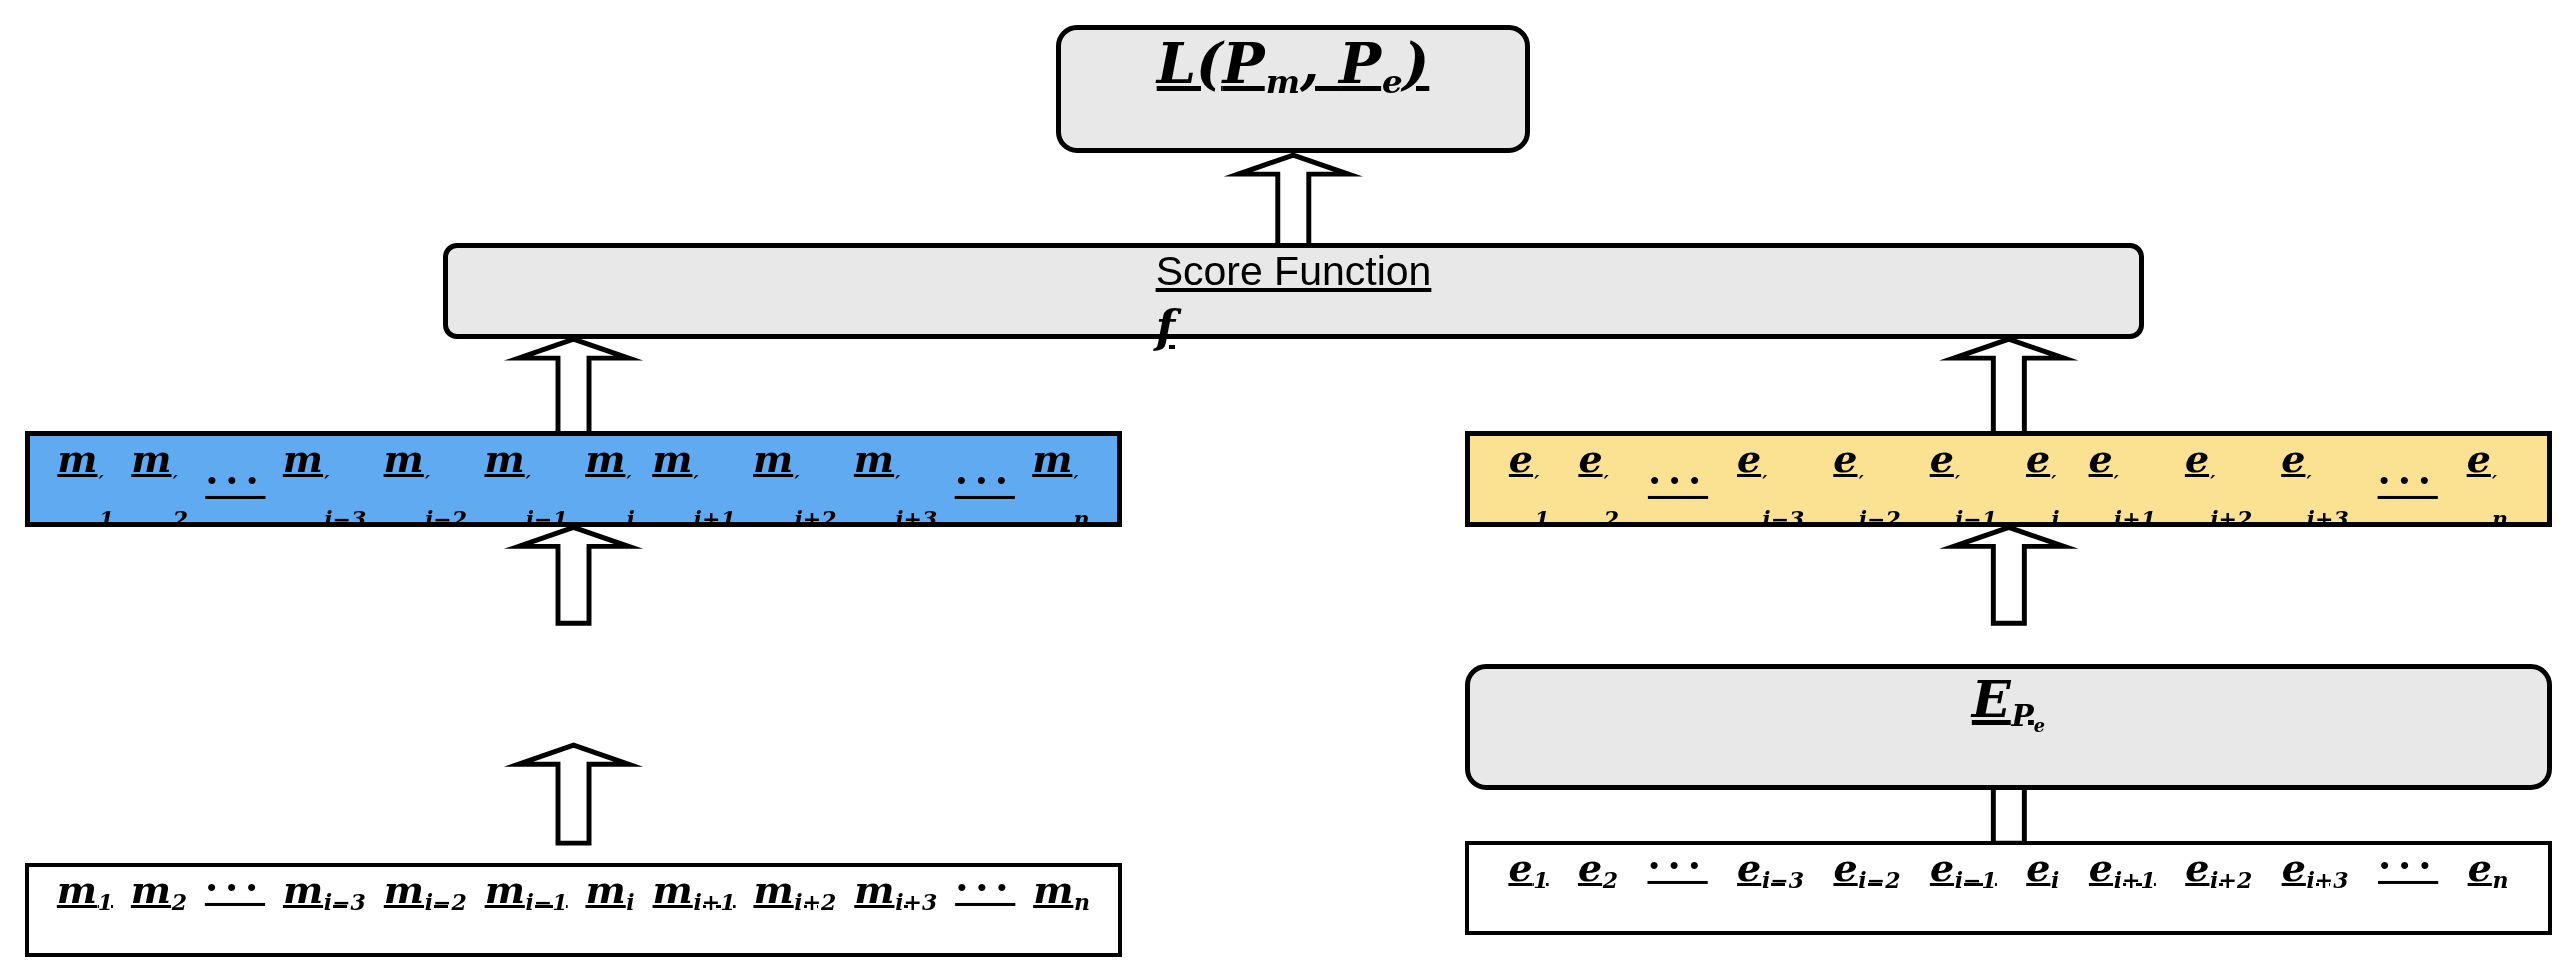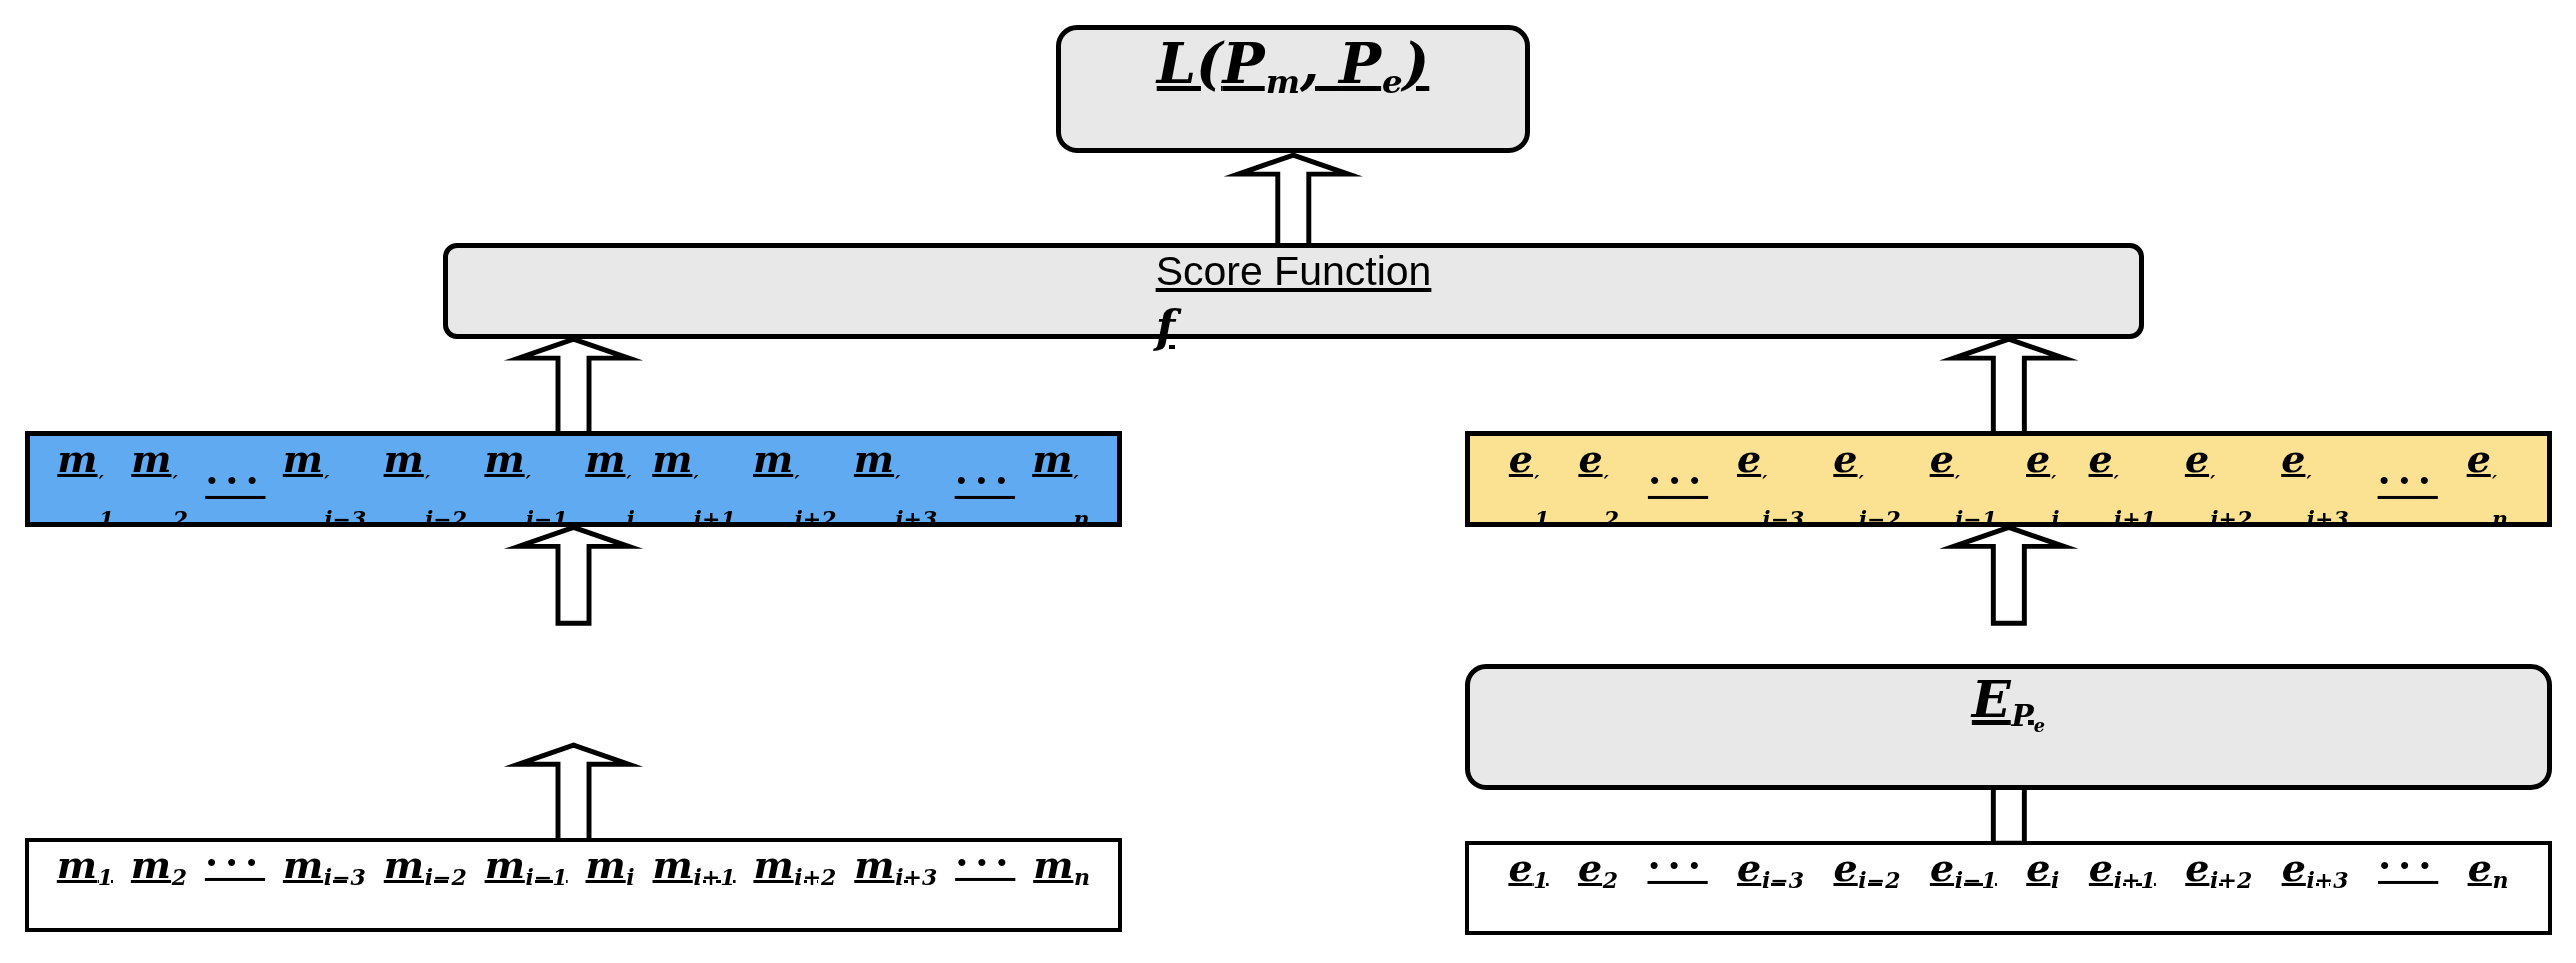--- a/index.html
+++ b/index.html
@@ -38,21 +38,21 @@
   }
   .rounded   { border-radius: 21px; }
   .rounded-s { border-radius: 14px; }
 
   #loss-box  { left: 1056px; top: 25.4px;   width: 474px;  height: 128px; }
   #score-box { left: 443px;  top: 243px;  width: 1701px; height: 96px; }
   #blue-box  { left: 25px;   top: 431px;  width: 1097px; height: 96px; }
   #yellow-box{ left: 1465px; top: 431px;  width: 1087px; height: 96px; }
   #epm-box   { left: 25px;   top: 620px;  width: 1097px; height: 126px; }
   #epe-box   { left: 1465px; top: 620px;  width: 1087px; height: 126px; margin-top: 44px; }
-  #m-box     { left: 25px;   top: 838px; width: 1097px; height: 94px; border-width: 4.2px; }
+  #m-box     { left: 25px;   top: 863px; width: 1097px; height: 94px; border-width: 4.2px; }
   #e-box     { left: 1465px; top: 841px; width: 1087px; height: 94px; border-width: 4.2px; }
 
   
   .math {
     font-family: "DejaVu Serif", "Liberation Serif", serif;
     font-style: italic;
     font-weight: bold;
     color: #000000;
     white-space: nowrap;
   }

